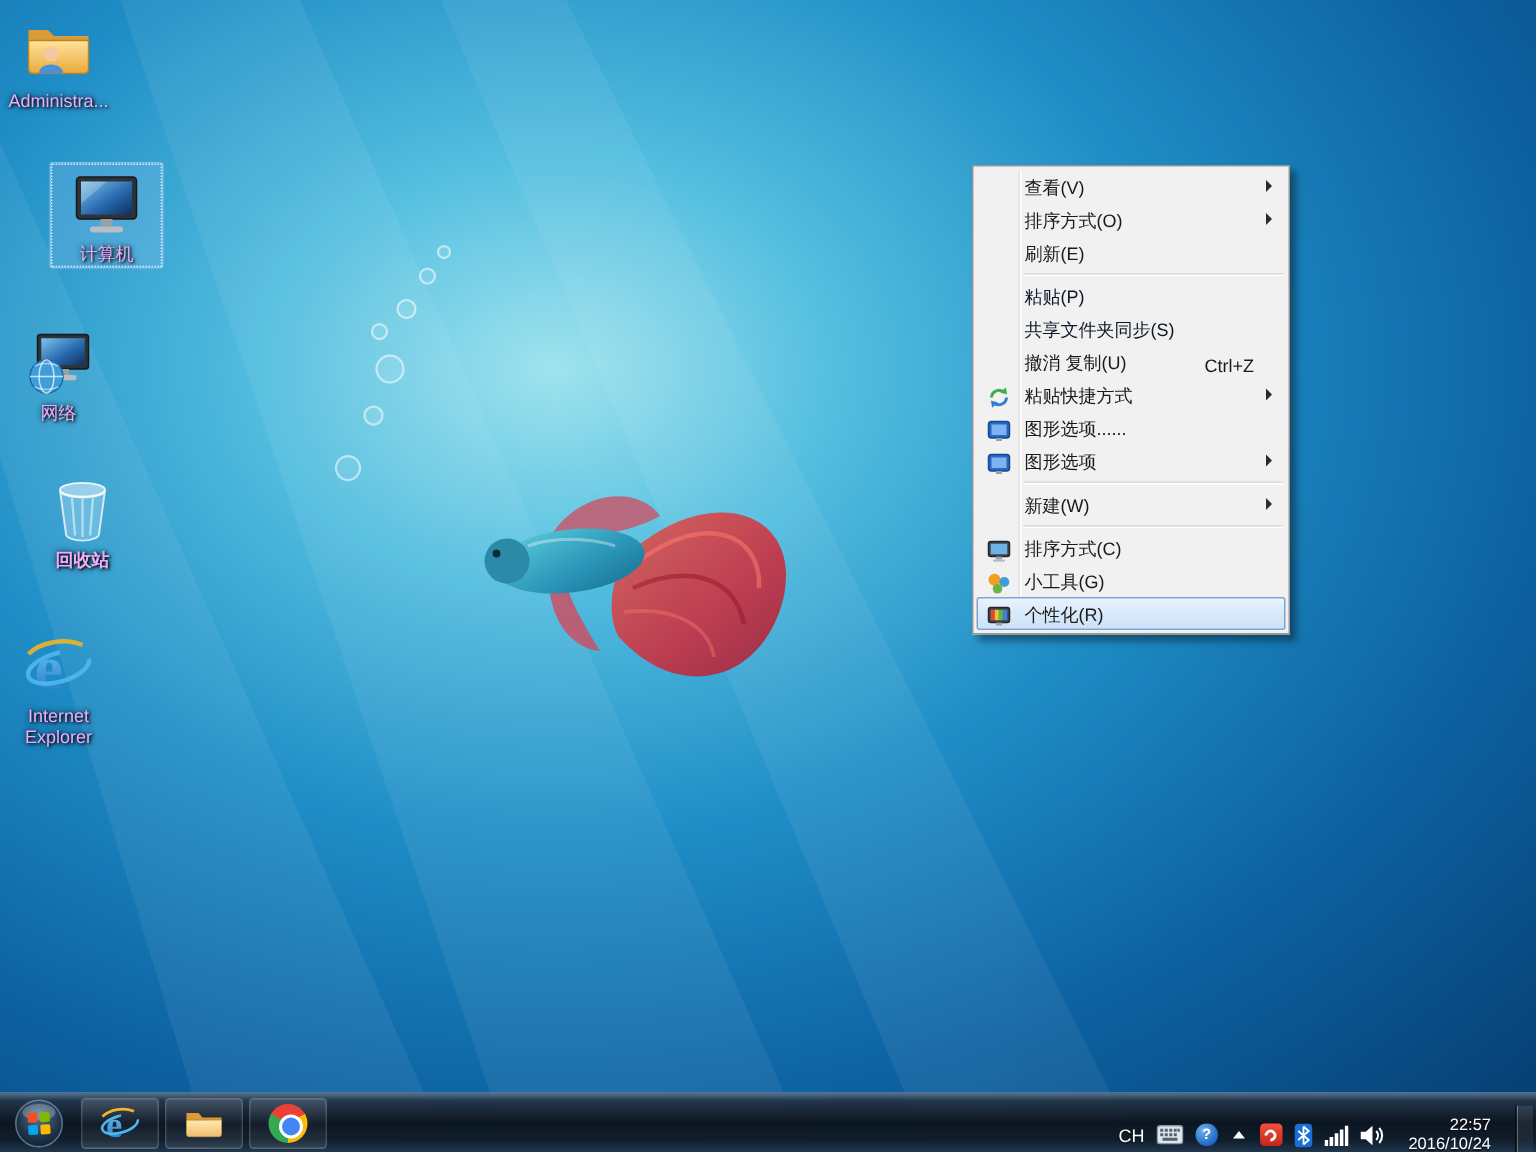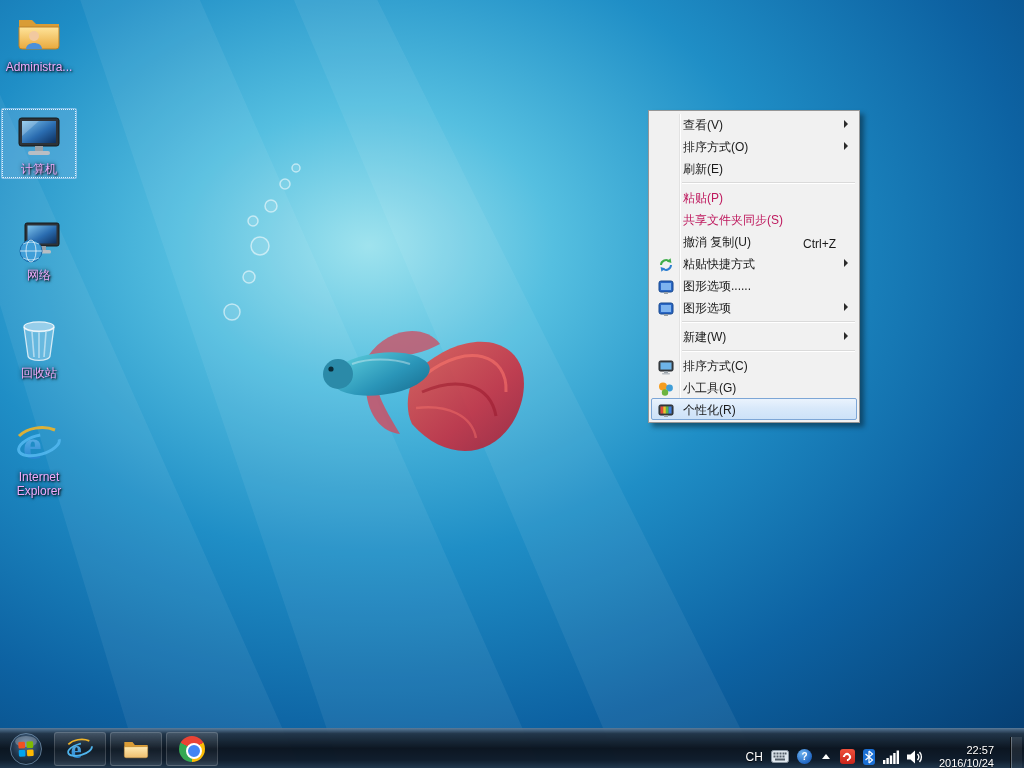--- a/index.html
+++ b/index.html
@@ -32,25 +32,26 @@
     padding: 0 2px;
     text-shadow: 1px 1px 2px #000, 0 0 4px rgba(0,0,0,.85);
     word-wrap: break-word;
   }
   .desktop-icon.selected {
     background: rgba(135,185,235,.28);
     border: 1px solid rgba(170,210,245,.6);
     outline: 1px dotted rgba(255,255,255,.85);
     outline-offset: -2px;
     border-radius: 2px;
+    margin-left: 32px;
   }
   .icon-admin   { left: 1px; top: 6px;   }
   .icon-computer{ left: 1px; top: 108px; }
   .icon-network { left: 1px; top: 214px; }
-  .icon-recycle { left: 1px; top: 312px; }
+  .icon-recycle { left: 17px; top: 312px; font-weight: bold; }
   .icon-ie      { left: 1px; top: 416px; }
 
   
   .context-menu {
     position: absolute;
     left: 648px; top: 110px;
     width: 212px;
     background: #f1f1f1;
     border: 1px solid #979797;
     box-shadow: 4px 4px 5px rgba(0,0,0,.4);
@@ -89,21 +90,21 @@
   .menu-item .mi-shortcut { padding-right: 14px; }
   .menu-item .mi-arrow {
     position: absolute;
     right: 8px; top: 50%;
     margin-top: -4px;
     width: 0; height: 0;
     border-left: 4px solid #2b2b2b;
     border-top: 4px solid transparent;
     border-bottom: 4px solid transparent;
   }
-  .menu-item.disabled .mi-label { color: #be185d; }
+  .menu-item.disabled .mi-label { color: #0f172a; }
   .menu-item.highlighted {
     background: linear-gradient(180deg, #eaf3fd 0%, #d9e9fa 45%, #cde2f8 100%);
     border: 1px solid #7da6d6;
   }
   .menu-sep {
     height: 7px;
     display: flex;
     align-items: center;
     padding-left: 31px;
     padding-right: 2px;

